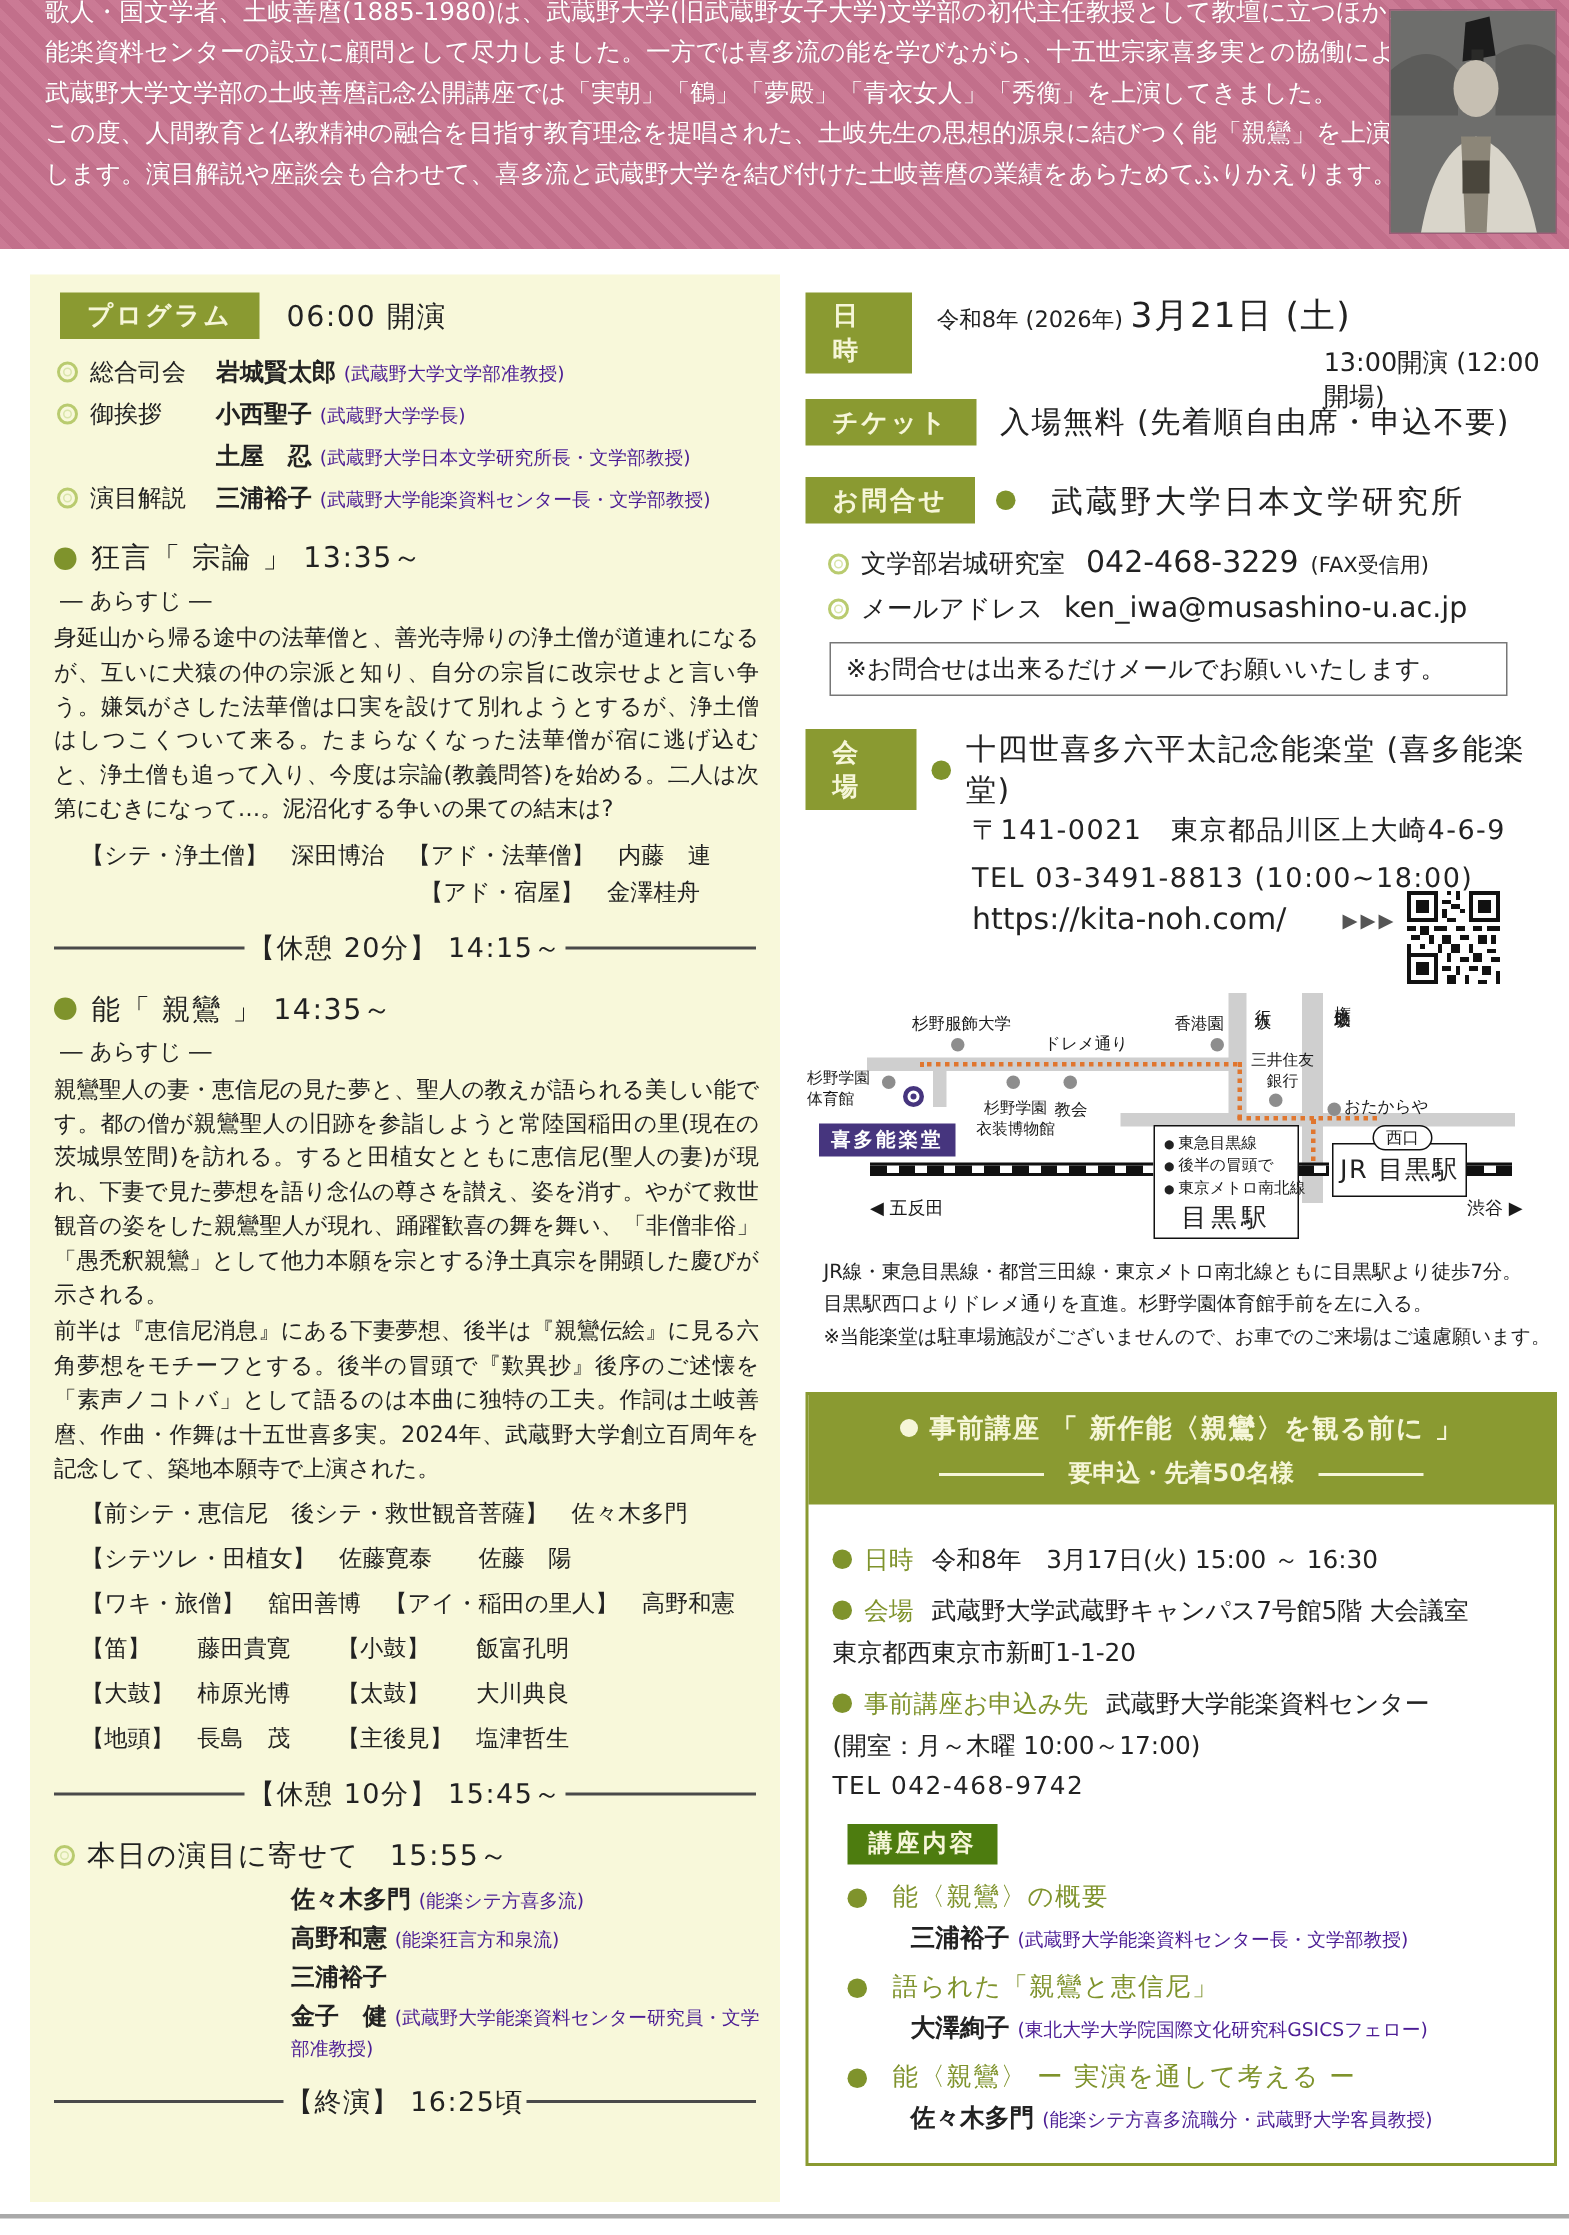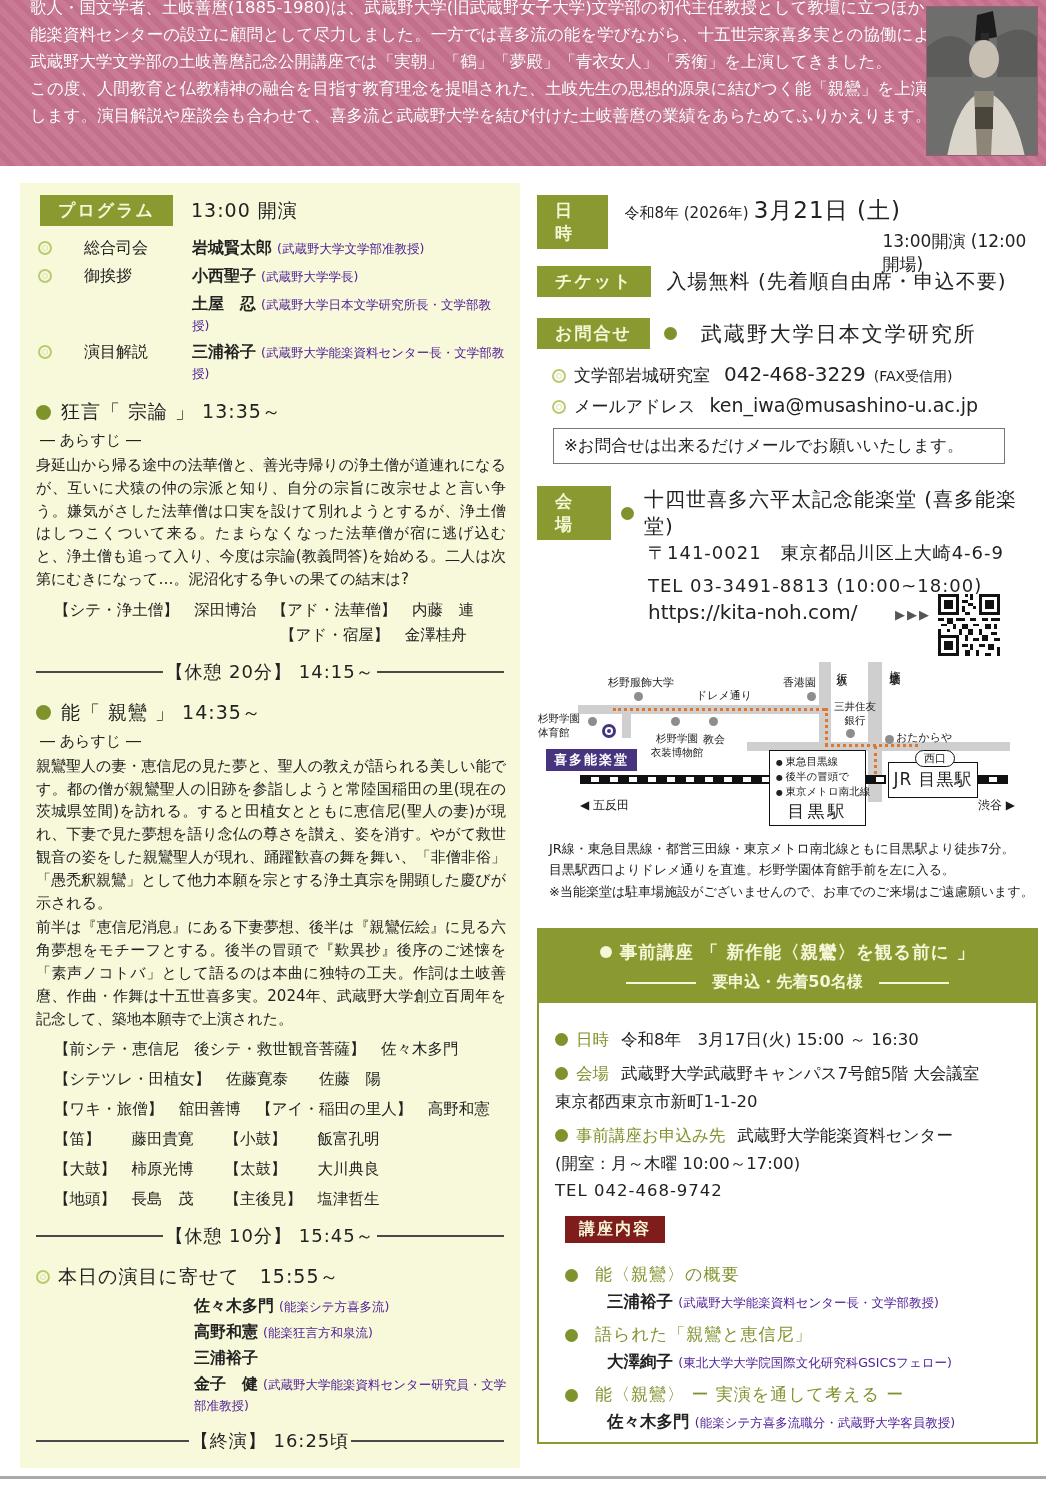--- a/index.html
+++ b/index.html
@@ -24,21 +24,21 @@
   .left-panel {
     position:absolute; left:20px; top:183px; width:500px; height:1285px;
     background:#f8f8da; padding:10px 12px 0 12px; overflow:hidden;
   }
   .tag {
     display:inline-block; background:#8a9a31; color:#f6f6d8;
     font-size:17px; font-weight:bold; padding:4px 18px; letter-spacing:2px;
   }
   .program-head { display:flex; align-items:center; gap:18px; margin:2px 0 12px 8px; }
   .program-start { font-size:19px; color:#222; letter-spacing:1px; }
-  .role-row { display:flex; align-items:baseline; margin:0 0 7px 6px; font-size:16px;gap:24px; }
+  .role-row { display:flex; align-items:baseline; margin:0 0 7px 6px; font-size:16px; }
   .ring {
     position:relative; top:2px; flex:0 0 14px; width:14px; height:14px; border-radius:50%;
     border:2px solid #b9cb6f; margin-right:8px;
   }
   .ring::after { content:""; position:absolute; inset:2px; border-radius:50%; border:1px solid #d9e5ab; }
   .ring.hollowless { visibility:hidden; }
   .role-name-col { width:84px; flex:0 0 84px; }
   .cast-name { font-weight:bold; }
   .affil { font-size:12.5px; color:#4c1d95; }
   .sec-heading { display:flex; align-items:center; margin:16px 0 6px 4px; font-size:19px; letter-spacing:1px; }
@@ -92,21 +92,21 @@
   .lecture { position:absolute; left:537px; top:928px; width:501px; height:516px; border:2px solid #8a9a31; background:#fff; }
   .lecture-head { background:#8a9a31; color:#f6f6d8; text-align:center; padding:10px 0 10px 0; }
   .lecture-head .t1 { font-size:17.5px; font-weight:bold; letter-spacing:1px; }
   .lecture-head .t2 { display:flex; align-items:center; justify-content:center; gap:16px; margin-top:8px; font-size:16px; font-weight:bold; }
   .lecture-head .t2 .rule { width:70px; border-top:2px solid #f6f6d8; }
   .lec-body { padding:14px 14px 0 16px; }
   .lec-row { display:flex; align-items:baseline; margin-top:12px; font-size:16.5px; }
   .g-bullet { flex:0 0 13px; width:13px; height:13px; border-radius:50%; background:#7f932c; margin-right:8px; position:relative; top:1px; }
   .g-label { color:#7f932c; margin-right:12px; white-space:nowrap; }
   .lec-sub { font-size:16.5px; margin-top:6px; }
-  .contents-tag { display:inline-block; background:#7f1d1d; color:#f6f6d8; font-size:16px; font-weight:bold; padding:3px 14px; letter-spacing:2px; margin:16px 0 10px 10px; }
+  .contents-tag { display:inline-block; background:#4d7c0f; color:#f6f6d8; font-size:16px; font-weight:bold; padding:3px 14px; letter-spacing:2px; margin:16px 0 0 10px; }
   .lec-item-title { display:flex; align-items:center; gap:9px; color:#7f932c; font-size:17px; margin:10px 0 0 10px; letter-spacing:1px; }
   .lec-item-speaker { margin:5px 0 0 52px; font-size:16.5px; }
   .bottom-line { position:absolute; left:0; top:1476px; width:1046px; height:3px; background:#a9a9a9; }
 </style>
 </head>
 <body>
 
 <header class="banner">
   <div class="banner-text">
     <p>歌人・国文学者、土岐善麿(1885-1980)は、武蔵野大学(旧武蔵野女子大学)文学部の初代主任教授として教壇に立つほか、</p>
@@ -126,21 +126,21 @@
       <path d="M20 150 Q30 92 57 84 Q86 92 98 150 Z" fill="#d9d5ca"></path>
       <path d="M47 84 L67 84 L64 150 L50 150 Z" fill="#8c8678"></path>
       <rect x="48" y="100" width="18" height="22" fill="#4a463c"></rect>
     </svg>
   </div>
 </header>
 
 <section class="left-panel">
   <div class="program-head">
     <span class="tag">プログラム</span>
-    <span class="program-start">13:00 開演</span>
+    <span class="program-start">06:00 開演</span>
   </div>
 
   <div class="role-row">
     <span class="ring"></span>
     <span class="role-name-col">総合司会</span>
     <span><span class="cast-name">岩城賢太郎</span>
       <span class="affil">(武蔵野大学文学部准教授)</span></span>
   </div>
   <div class="role-row">
     <span class="ring"></span>

